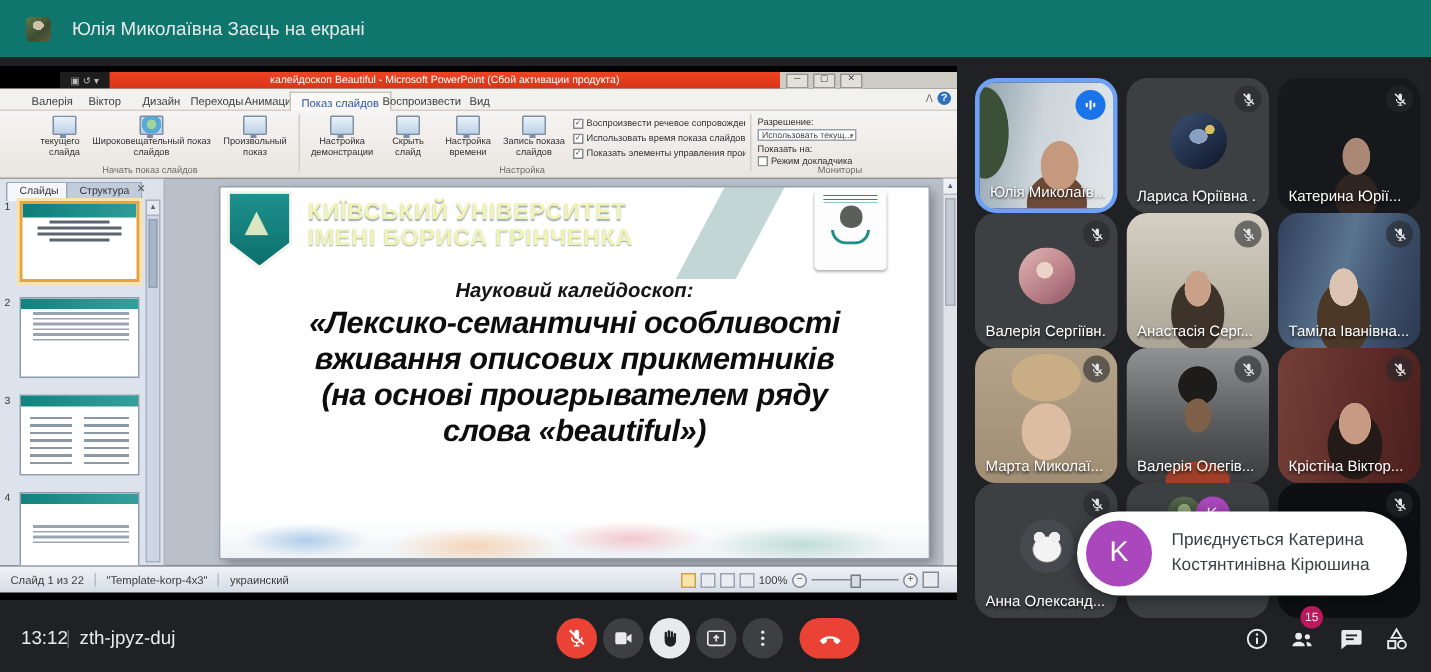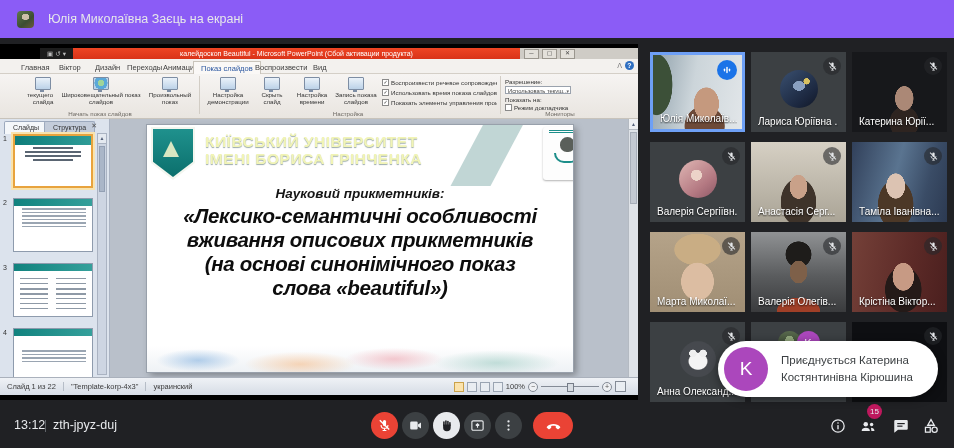--- a/index.html
+++ b/index.html
@@ -1,20 +1,20 @@
 <!DOCTYPE html>
 <html><head>
 <meta charset="utf-8">
 <style>
   html,body{margin:0;padding:0;background:#202124;}
   .screen{position:relative;width:954px;height:448px;overflow:hidden;background:#202124;
           font-family:"Liberation Sans",sans-serif;}
   .abs{position:absolute;}
   
-  .topbar{left:0;top:0;width:954px;height:38px;background:#8b5cf6;display:flex;align-items:center;}
+  .topbar{left:0;top:0;width:954px;height:38px;background:#0f766e;display:flex;align-items:center;}
   .topbar .pav{width:17px;height:17px;border-radius:4px;margin-left:17px;
       background:radial-gradient(6px 5px at 50% 35%,#cdbfa8 60%,transparent 62%),
                  linear-gradient(140deg,#5f7a4a,#3c4d32 60%,#6b5a3a);}
   .topbar .plabel{margin-left:14px;color:#e6e8ea;font-size:12.5px;font-weight:500;}
   
   .share{left:0;top:44px;width:638px;height:356px;background:#000;overflow:hidden;}
   .qat{left:40px;top:4px;width:33px;height:11px;background:#1d1d1d;color:#bbb;font-size:6.5px;
        display:flex;align-items:center;justify-content:center;gap:2px;}
   .tbar-red{left:73px;top:4px;width:447px;height:11px;background:linear-gradient(#ee4423,#d93318);
        color:#fff;font-size:7px;display:flex;align-items:center;justify-content:center;white-space:nowrap;overflow:hidden;}
@@ -56,21 +56,21 @@
   .tls{height:1.5px;background:#9aa5b2;margin:2px 6px 0 8px;}
   .cols{position:absolute;left:6px;right:6px;top:14px;bottom:4px;
         background:repeating-linear-gradient(to bottom,#8e99a6 0 1.5px,transparent 1.5px 5px);
         -webkit-mask:linear-gradient(to right,#000 0 42%,transparent 42% 55%,#000 55% 100%);
                 mask:linear-gradient(to right,#000 0 42%,transparent 42% 55%,#000 55% 100%);}
   .pscroll{position:absolute;left:97px;top:14px;width:10px;bottom:2px;background:#cdd5e2;border:1px solid #aab3c2;box-sizing:border-box;}
   .pscroll .up{height:9px;background:#e4e9f0;border-bottom:1px solid #aab3c2;font-size:5px;color:#55617a;text-align:center;line-height:9px;}
   .pscroll .pthumb{margin:2px 1px;height:44px;background:#aab6c8;border:1px solid #93a0b4;}
   
   .canvas{left:110px;top:75px;width:518px;height:258px;background:#b9c0ca;overflow:hidden;}
-  .slide{left:147px;top:81px;width:426px;height:247px;background:#fff;box-shadow:0 0 0 1px #98a0ab,3px 3px 7px rgba(0,0,0,.35);overflow:hidden;}
+  .slide{left:147px;top:81px;width:472px;height:247px;background:#fff;box-shadow:0 0 0 1px #98a0ab,3px 3px 7px rgba(0,0,0,.35);overflow:hidden;}
   .sbanner{position:absolute;left:0;top:0;width:100%;height:61px;overflow:hidden;
            background:linear-gradient(95deg,#0c7金875 0%,#0e7d7a 0%,#1d8e8a 40%,#3aa49e 75%,#2a9792 100%);}
   .stripe{position:absolute;background:rgba(255,255,255,.16);transform:skewX(-28deg);}
   .stripe2{position:absolute;background:rgba(8,90,88,.25);transform:skewX(-28deg);}
   .shieldO{position:absolute;left:4px;top:2px;width:44px;height:53px;background:#f3f6ef;
            clip-path:polygon(0 0,100% 0,100% 68%,50% 100%,0 68%);}
   .shieldI{position:absolute;left:2px;top:2px;width:40px;height:48px;background:linear-gradient(#1f918d,#0b6f6c);
            clip-path:polygon(0 0,100% 0,100% 68%,50% 100%,0 68%);}
   .shieldG{position:absolute;left:12px;top:14px;width:16px;height:16px;background:#eef2c9;
            clip-path:polygon(50% 0,100% 100%,0 100%);opacity:.9;}
@@ -95,21 +95,21 @@
              display:flex;align-items:center;font-size:7.5px;color:#3b3b3b;box-sizing:border-box;}
   .sitem{padding:0 7px;border-right:1px solid #b6bdc7;white-space:nowrap;}
   .szoom{margin-left:auto;display:flex;align-items:center;gap:3px;padding-right:12px;}
   .vicon{width:8px;height:8px;border:1px solid #9aa4b2;background:#e9edf2;}
   .vicon.on{background:#fbe3ad;border-color:#caa24a;}
   .zslider{width:58px;height:1px;background:#848b96;position:relative;}
   .zslider .zthumb{position:absolute;left:26px;top:-3px;width:5px;height:7px;background:#d8dde3;border:1px solid #757c88;}
   .zpm{width:8px;height:8px;border-radius:50%;border:1px solid #848b96;font-size:7px;line-height:7px;text-align:center;color:#555;background:#eef0f3;}
   .zfit{width:9px;height:9px;border:1px solid #848b96;background:#e9edf2;}
   
-  .tile{position:absolute;width:95px;height:80px;border-radius:0;background:#3c4043;overflow:hidden;box-sizing:border-box;}
+  .tile{position:absolute;width:95px;height:90px;border-radius:14px;background:#3c4043;overflow:hidden;box-sizing:border-box;}
   .tile.active{border:3px solid #6ea0f6;}
   .tname{position:absolute;left:7px;bottom:5px;font-size:10px;color:#fff;text-shadow:0 1px 2px rgba(0,0,0,.9);
          max-width:80px;white-space:nowrap;overflow:hidden;}
   .tmic{position:absolute;right:5px;top:5px;width:18px;height:18px;border-radius:50%;background:rgba(38,40,43,.6);
         display:flex;align-items:center;justify-content:center;color:#e3e5e8;}
   .tsnd{position:absolute;right:5px;top:5px;width:20px;height:20px;border-radius:50%;background:#1a73e8;
         display:flex;align-items:center;justify-content:center;color:#fff;}
   .tav{position:absolute;left:50%;top:50%;transform:translate(-50%,-58%);width:38px;height:38px;border-radius:50%;}
   
   .s1{background:radial-gradient(20px 26px at 60% 66%,#c5997e 62%,transparent 64%),
@@ -243,21 +243,21 @@
     <div class="abs tbar-red">
         <span>калейдоскоп Beautiful - Microsoft PowerPoint (Сбой активации продукта)</span>
       </div>
     <div class="abs tbar-gray">
       <span class="wbtn">─</span>
       <span class="wbtn">▢</span>
       <span class="wbtn">✕</span>
     </div>
 
     <div class="abs tabsrow">
-      <span class="ttab" style="left:14px">Главная</span>
+      <span class="ttab" style="left:14px">Валерія</span>
       <span class="ttab" style="left:52px">Віктор</span>
       <span class="ttab" style="left:88px">Дизайн</span>
       <span class="ttab" style="left:120px">Переходы</span>
       <span class="ttab" style="left:156px">Анимация</span>
       <span class="ttab active" style="left:193px">Показ слайдов</span>
       <span class="ttab" style="left:248px">Воспроизвести</span>
       <span class="ttab" style="left:306px">Вид</span>
       <span class="helpbox">
           <span class="hm">ᐱ</span>
           <span class="hq">?</span>
@@ -378,25 +378,25 @@
         </div>
       <div class="orgtxt">
         <div>КИЇВСЬКИЙ УНІВЕРСИТЕТ</div>
         <div>ІМЕНІ БОРИСА ГРІНЧЕНКА</div>
       </div>
       <div class="sbadge">
         <div class="bl"></div>
           <div class="bt"></div>
           <div class="bb"></div>
       </div>
-      <div class="kicker">Науковий прикметників:</div>
+      <div class="kicker">Науковий калейдоскоп:</div>
       <div class="stitle">
         <div>«Лексико-семантичні особливості</div>
         <div>вживання описових прикметників</div>
-        <div>(на основі синонімічного показ</div>
+        <div>(на основі проигрывателем ряду</div>
         <div>слова «beautiful»)</div>
       </div>
       <div class="swave"></div>
     </div>
     <div class="abs escroll">
         <div class="up">▲</div>
         <div class="ethumb"></div>
       </div>
 
     <div class="abs statusbar">

